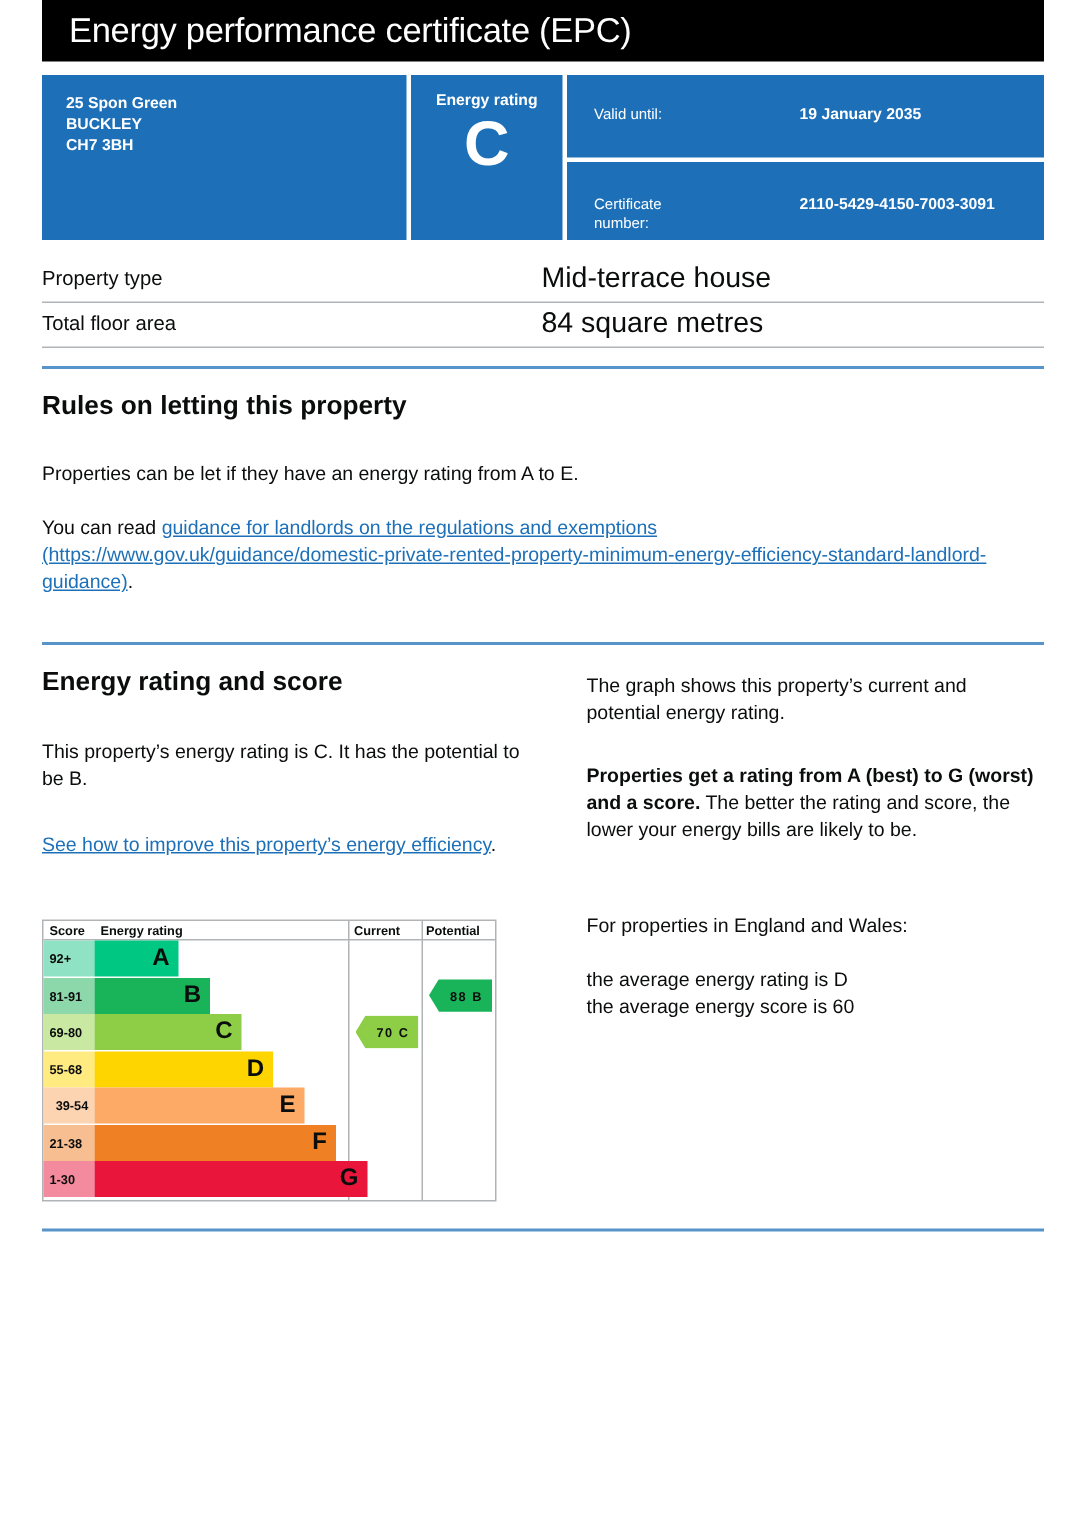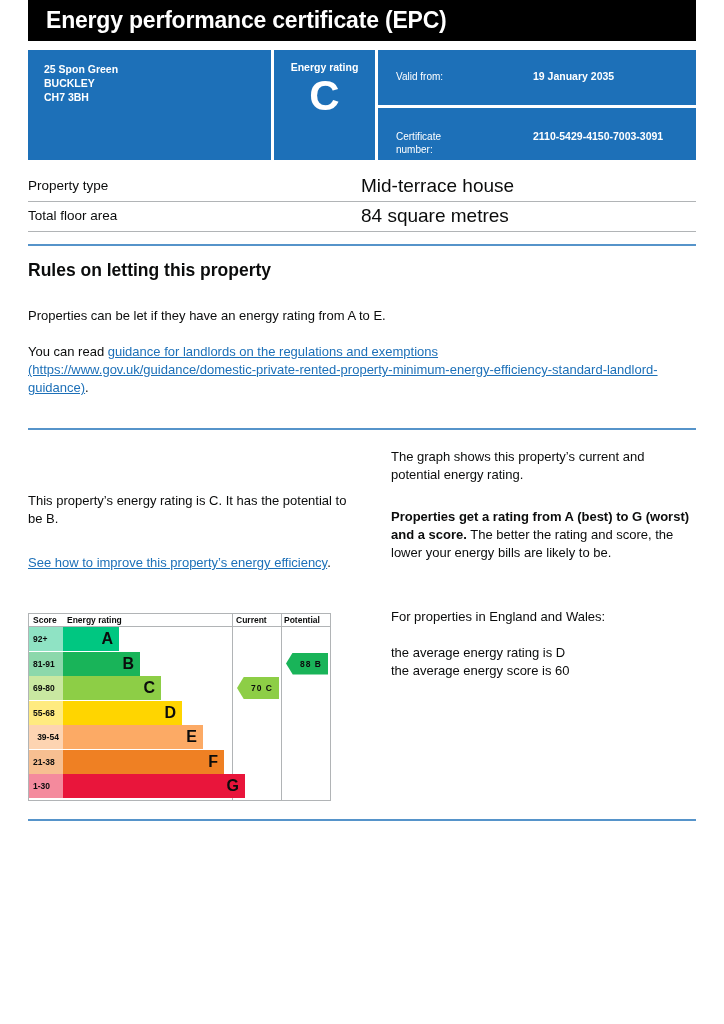--- a/index.html
+++ b/index.html
@@ -31,21 +31,21 @@
     height: 41px;
     background: #000000;
     display: flex;
     align-items: center;
   }
   .title-bar h1 {
     margin: 0;
     padding: 0 0 0 18px;
     color: #ffffff;
     font-size: 23px;
-    font-weight: bold;
+    font-weight: normal;
     letter-spacing: -0.2px;
     line-height: 41px;
   }
 
   
   .summary {
     position: absolute;
     left: 28px; top: 50px;
     width: 668px;
     height: 110px;
@@ -289,21 +289,21 @@
       <div class="line">CH7 3BH</div>
     </div>
 
     <div class="sum-rating">
       <div class="lbl">Energy rating</div>
       <div class="grade">C</div>
     </div>
 
     <div class="sum-meta">
       <div class="meta-row r1">
-        <div class="meta-k">Valid from:</div>
+        <div class="meta-k">Valid until:</div>
         <div class="meta-v">19 January 2035</div>
       </div>
       <div class="meta-row r2">
         <div class="meta-k">Certificate<br>number:</div>
         <div class="meta-v">2110-5429-4150-7003-3091</div>
       </div>
     </div>
 
   </div>
 
@@ -323,20 +323,21 @@
   <h2 class="section" style="top:259px;">Rules on letting this property</h2>
 
   <div class="para col-left" style="top:307px; width:600px;">Properties can be let if they have an energy rating from A to E.</div>
 
   <div class="para" style="left:28px; top:343px; width:672px;">
     <span>You can read </span><a class="lnk" href="#">guidance for landlords on the regulations and exemptions</a><br><a class="lnk" href="#">(https://www.gov.uk/guidance/domestic-private-rented-property-minimum-energy-efficiency-standard-landlord-guidance)</a><span>.</span>
   </div>
 
   <div class="rule-blue" style="top:428px;"></div>
 
+  <h2 class="section" style="top:443px;">Energy rating and score</h2>
 
   <div class="para col-left" style="top:492px;">This property’s energy rating is C. It has the potential to be B.</div>
 
   <div class="para col-left" style="top:554px;">
     <a class="lnk" href="#">See how to improve this property’s energy efficiency</a><span>.</span>
   </div>
 
   <div class="para col-right" style="top:448px;">The graph shows this property’s current and potential energy rating.</div>
 
   <div class="para col-right" style="top:508px;">

